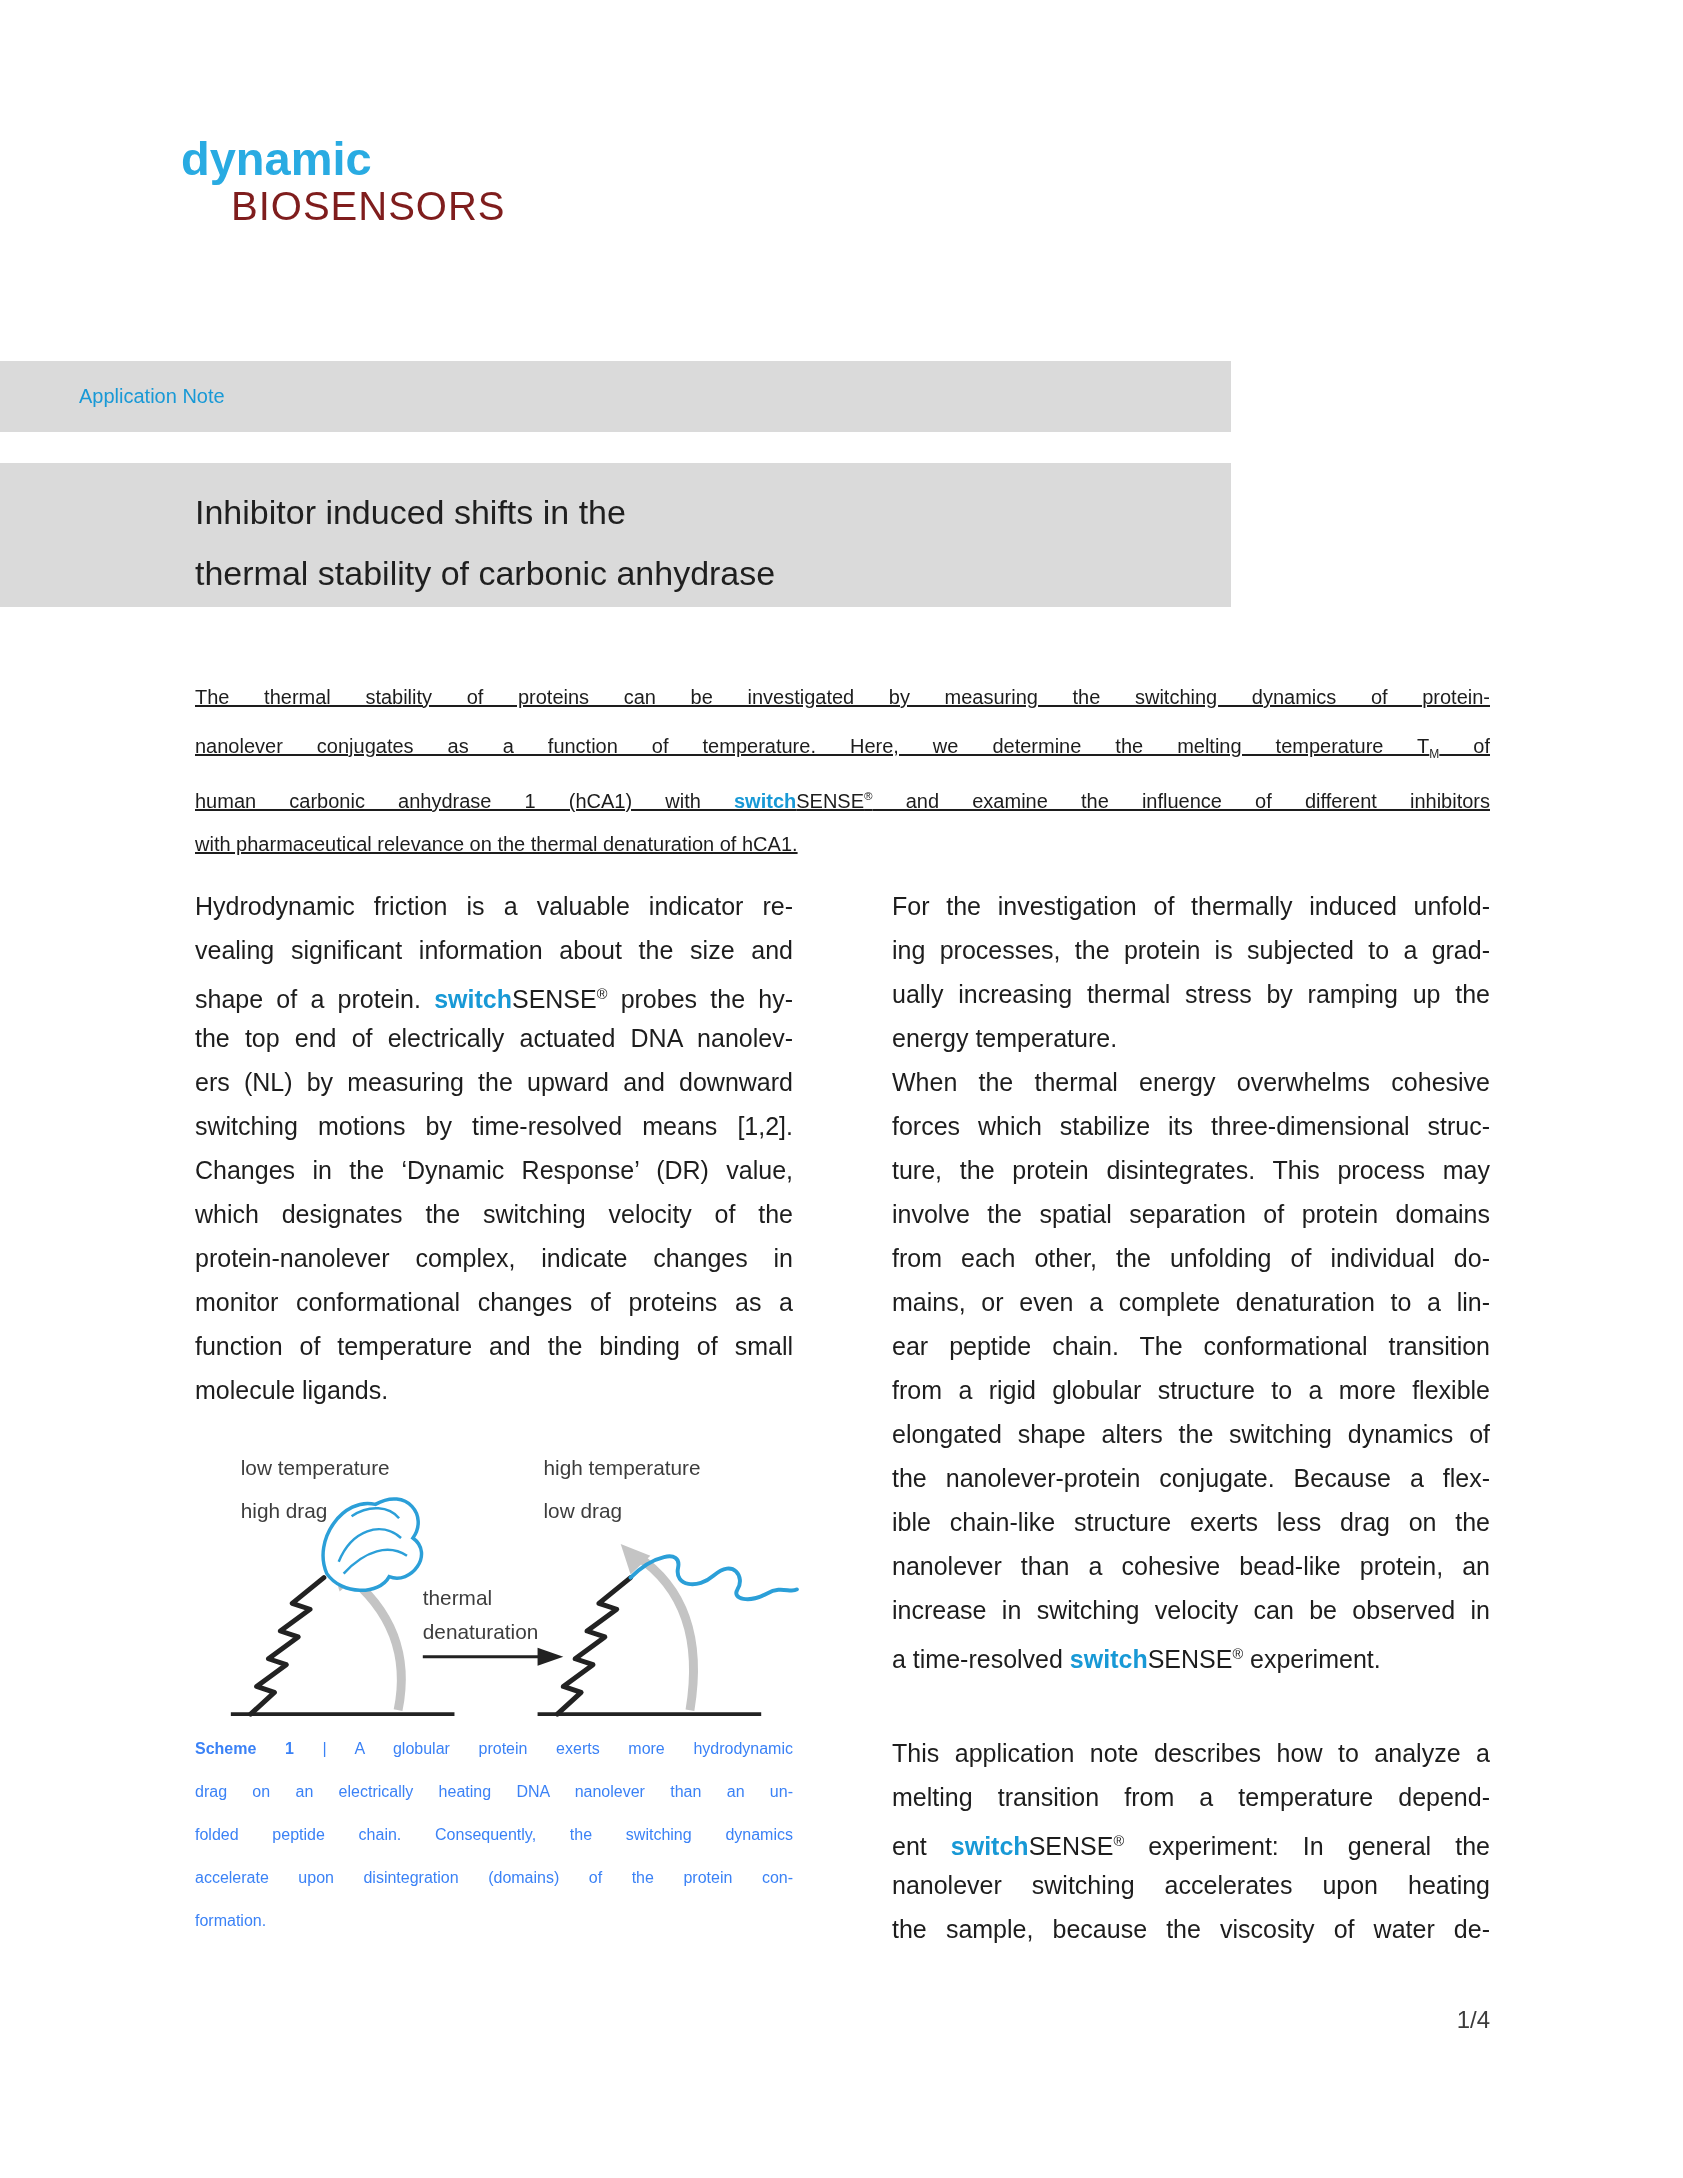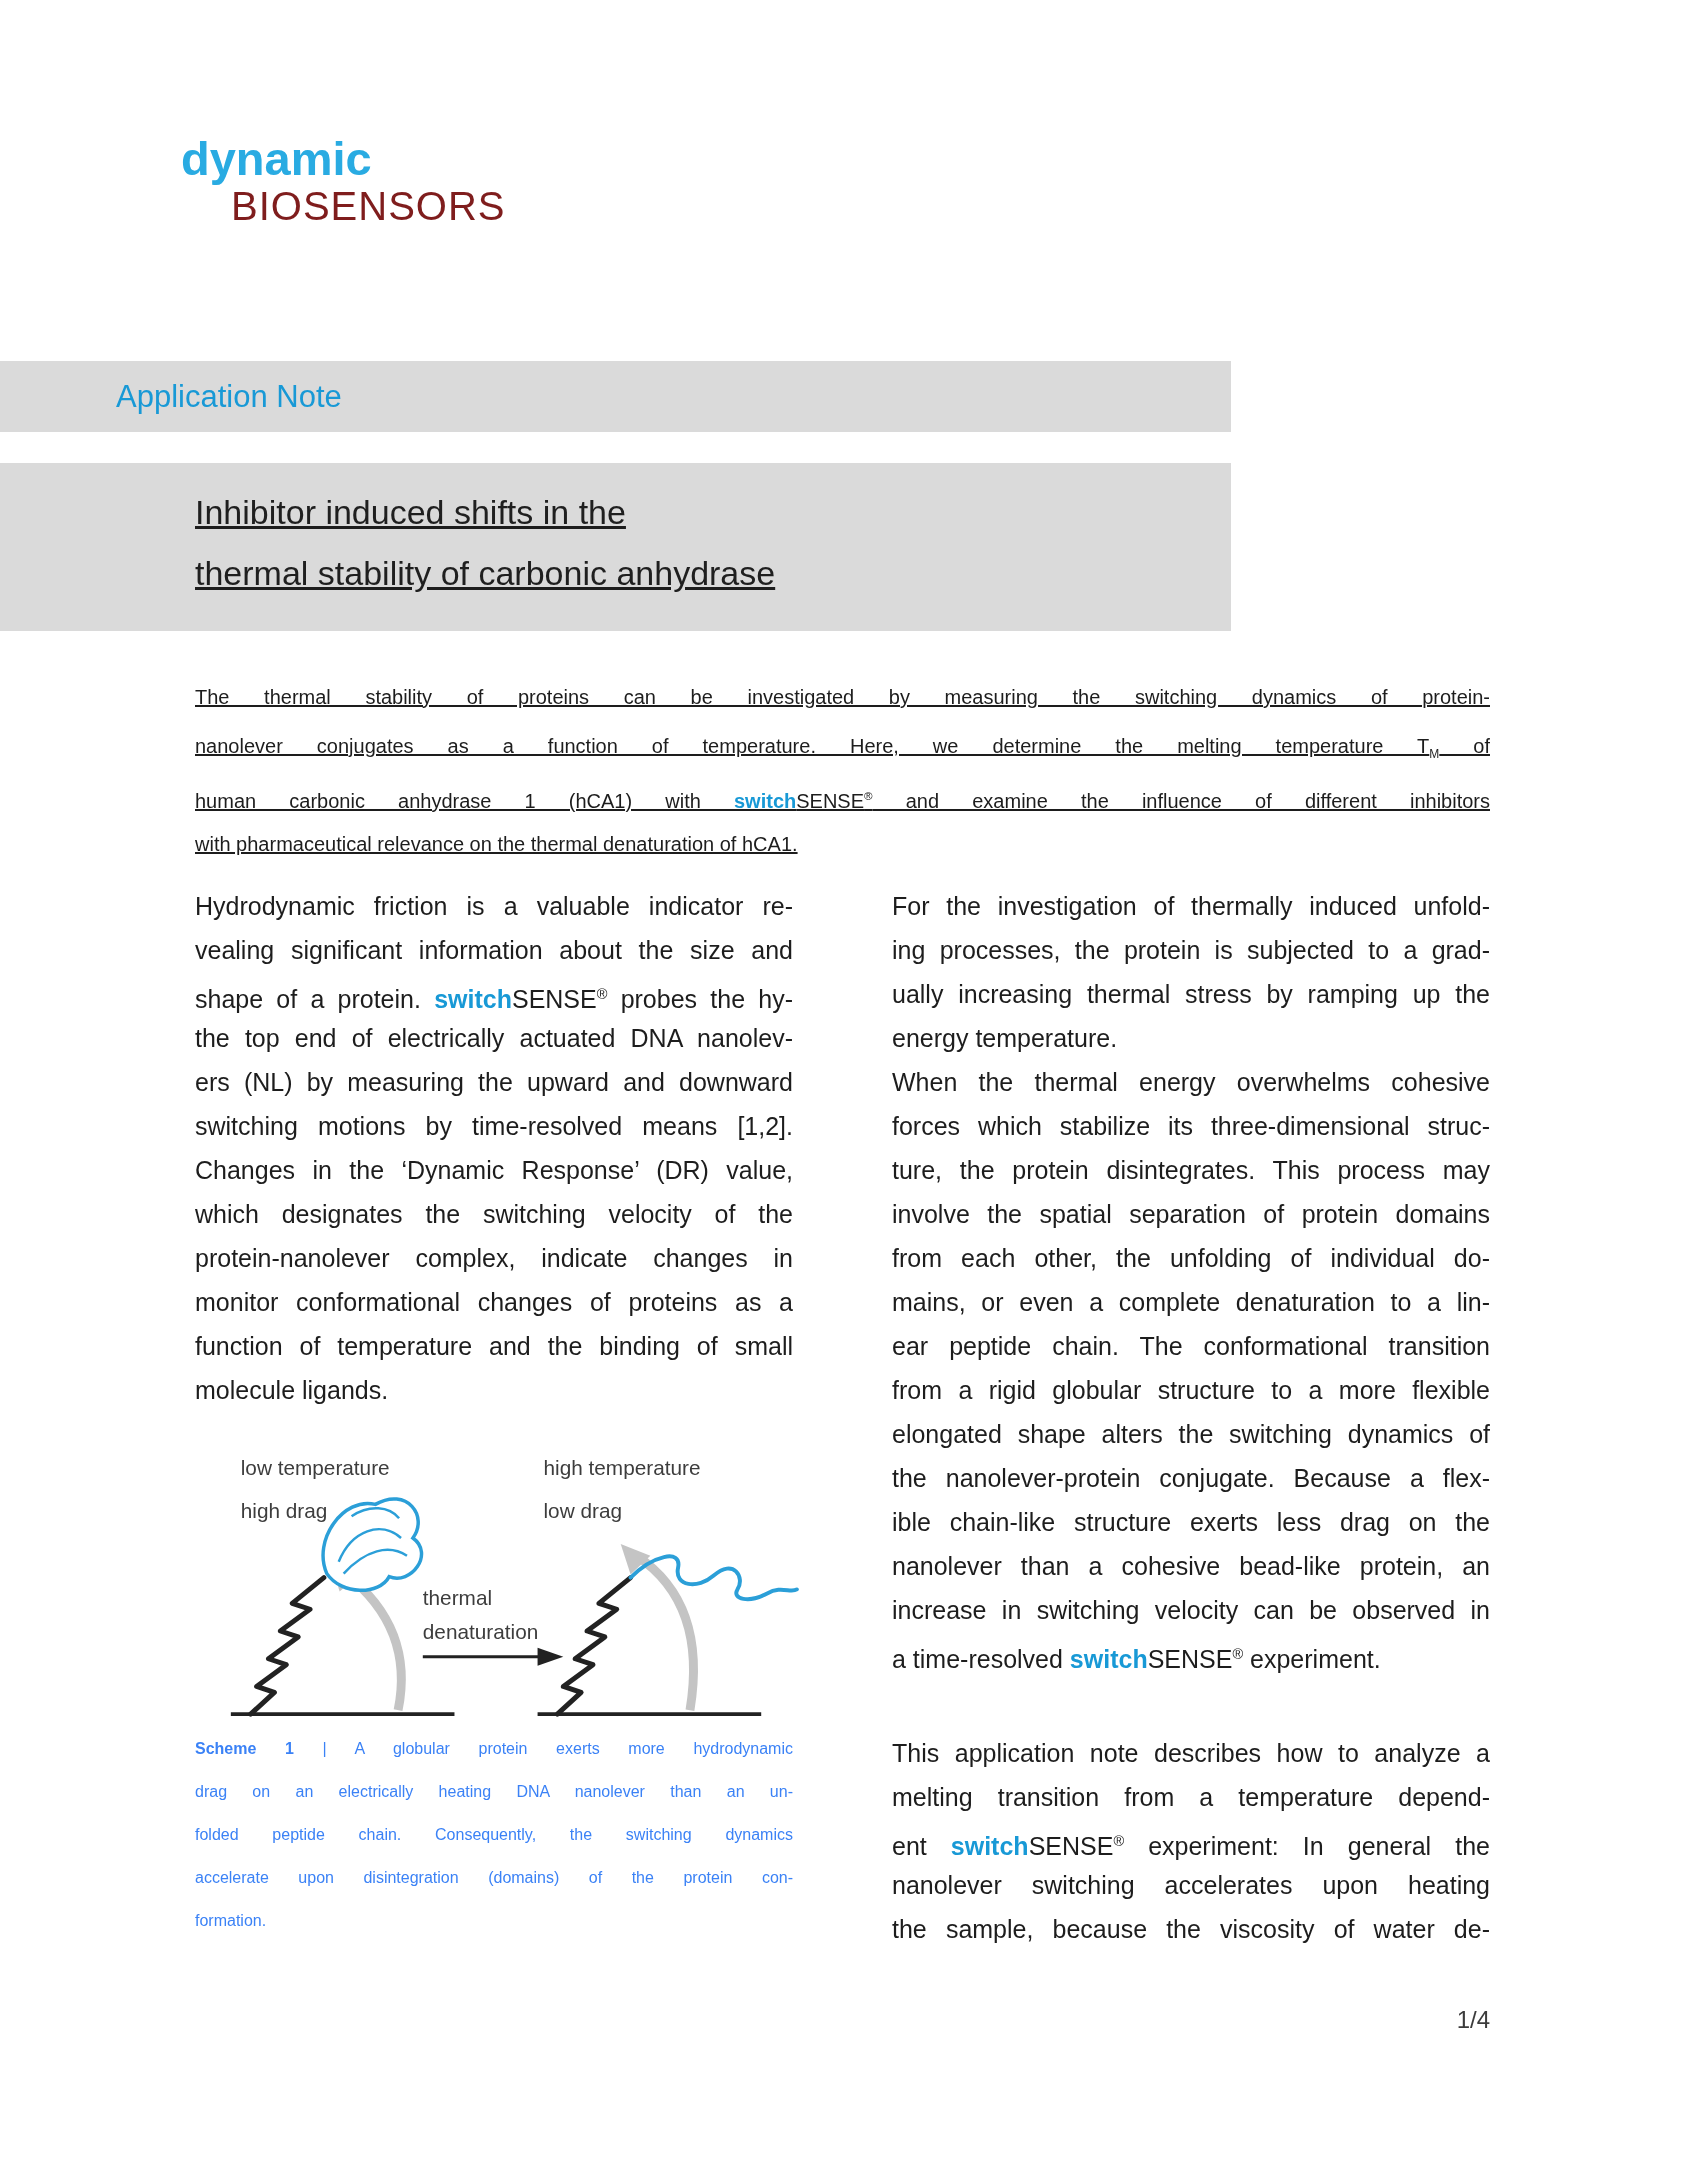--- a/index.html
+++ b/index.html
@@ -8,23 +8,23 @@
 
   
   .logo{position:absolute;left:181px;top:135px;}
   .logo-dynamic{font-size:47px;font-weight:bold;color:var(--brand,#29abe2);line-height:1;}
   .logo-bios{font-size:40px;font-weight:normal;color:#7f1d1d;letter-spacing:1px;line-height:1;
              margin-left:50px;margin-top:4px;}
 
   
   .band{position:absolute;left:0;width:1231px;background:var(--band,#dadada);}
   .band-note{top:361px;height:71px;}
-  .note-label{display:block;padding-left:116px;line-height:71px;font-size:31px;
+  .note-label{display:block;padding-left:79px;line-height:71px;font-size:20px;
               color:var(--accent,#1899d6);}
-  .band-title{top:463px;height:168px;text-decoration:underline;}
+  .band-title{top:463px;height:144px;}
   .band-title h1{margin:0;padding:19px 0 0 195px;font-size:34px;font-weight:normal;
                  color:#1f1f1f;line-height:61px;}
   .band-title .tline{display:block;}
 
   
   .jline{text-align:justify;text-align-last:justify;overflow:hidden;}
   .jline.end{text-align-last:left;}
   .run-brand{color:var(--accent,#1899d6);font-weight:bold;}
   .run-sup{font-size:58%;vertical-align:super;}
   .run-sub{font-size:60%;vertical-align:sub;}

